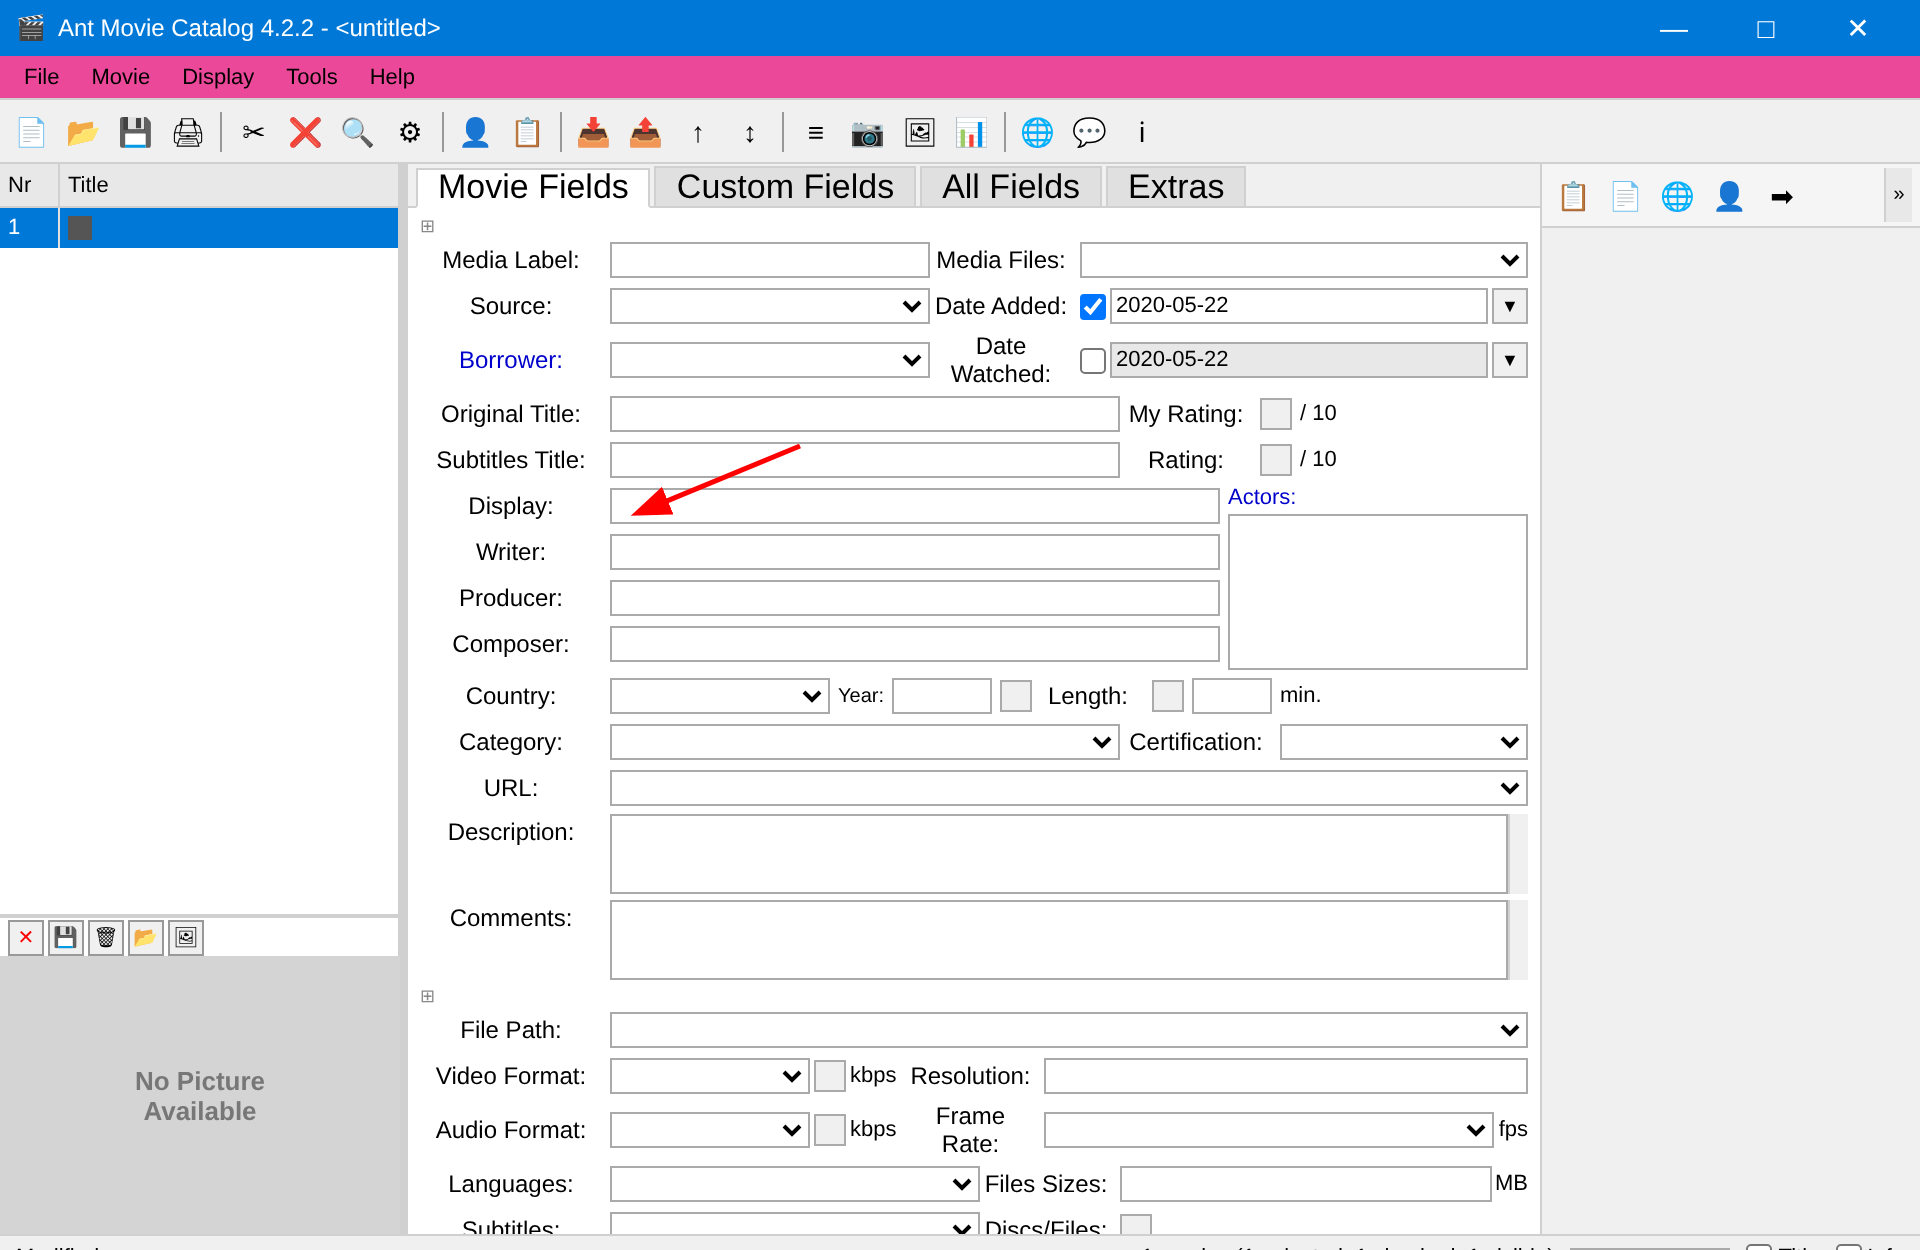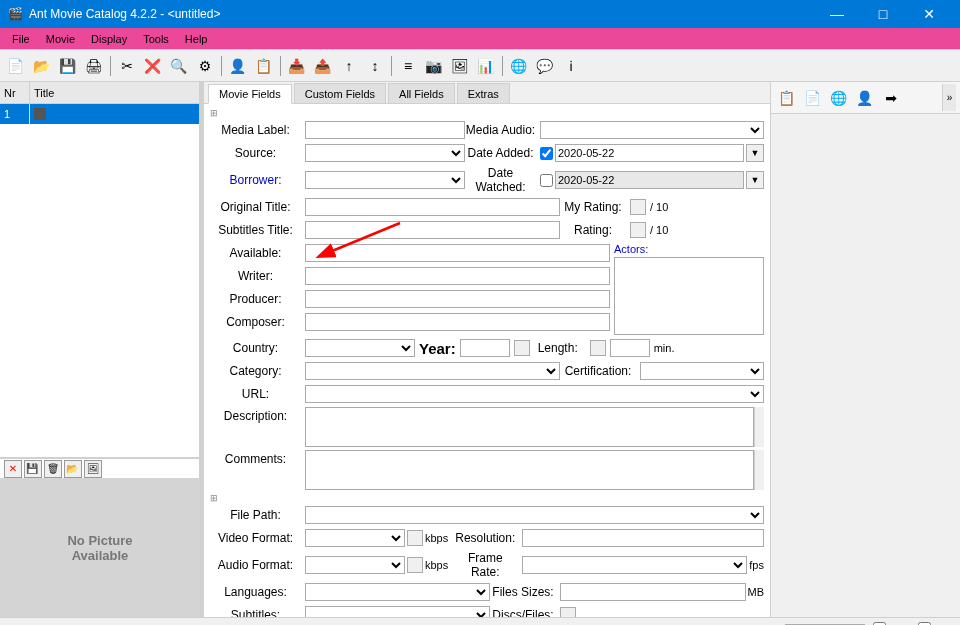--- a/index.html
+++ b/index.html
@@ -38,21 +38,21 @@
     .picture-panel { width: 200px; height: 160px; border-top: 1px solid #d0d0d0; display: flex; flex-direction: column; }
     .picture-controls { display: flex; align-items: center; height: 20px; padding: 2px 4px; gap: 2px; border-top: 1px solid #d0d0d0; }
     .pic-btn { width: 18px; height: 18px; border: 1px solid #999; background: #f0f0f0; cursor: pointer; display: flex; align-items: center; justify-content: center; font-size: 10px; }
     .pic-area { flex: 1; background: #d4d4d4; display: flex; align-items: center; justify-content: center; flex-direction: column; color: #666; font-size: 13px; font-weight: bold; }
     
     
     .right-main { flex: 1; display: flex; flex-direction: column; }
     
     
     .tab-bar { display: flex; background: #f0f0f0; border-bottom: 1px solid #d0d0d0; height: 22px; align-items: flex-end; padding: 0 4px; }
-    .tab { padding: 2px 10px; border: 1px solid #d0d0d0; border-bottom: none; background: #e0e0e0; cursor: pointer; font-size: 11px; margin-right: 2px; height: 20px; display: flex; align-items: center; }
+    .tab { padding: 2px 10px; border: 1px solid #d0d0d0; border-bottom: none; background: #e0e0e0; cursor: pointer; font-size: 17px; margin-right: 2px; height: 20px; display: flex; align-items: center; }
     .tab.active { background: #fff; border-bottom: 1px solid #fff; margin-bottom: -1px; z-index: 1; }
     
     
     .far-right { width: 190px; background: #f5f5f5; border-left: 1px solid #d0d0d0; display: flex; flex-direction: column; }
     .far-right-toolbar { height: 32px; border-bottom: 1px solid #d0d0d0; display: flex; align-items: center; padding: 2px 4px; gap: 2px; }
     .far-right-expand { width: 14px; height: 100%; border-left: 1px solid #d0d0d0; display: flex; align-items: center; justify-content: center; cursor: pointer; font-size: 10px; background: #e8e8e8; margin-left: auto; }
     
     
     .fields-area { flex: 1; overflow-y: auto; padding: 4px 6px; background: #fff; }
     .field-row { display: flex; align-items: center; margin-bottom: 3px; min-height: 20px; }
@@ -173,21 +173,21 @@
       <div class="tab">Extras</div>
     </div>
 
     <div class="fields-area" style="position:relative;">
 
       <div style="font-size:9px;color:#888;margin-bottom:2px;">⊞</div>
 
       <div class="field-row">
         <span class="field-label">Media Label:</span>
         <input class="field-input" type="text" style="width: 160px; flex: 0 0 auto;">
-        <span class="field-label" style="width:75px;">Media Audio:</span>
+        <span class="field-label" style="width:75px;">Media Files:</span>
         <select class="field-select" style="flex:1;"></select>
       </div>
 
       <div class="field-row">
         <span class="field-label">Source:</span>
         <select class="field-select" style="width:160px;flex:none;"></select>
         <span class="field-label" style="width:75px;">Date Added:</span>
         <div class="date-field">
           <input type="checkbox" checked="" style="width: 13px; height: 13px;">
           <input class="date-input" type="text" value="2020-05-22" style="">
@@ -223,21 +223,21 @@
         <div class="inline-group">
           <div style="width:16px;height:16px;border:1px solid #aaa;background:#f0f0f0;cursor:pointer;"></div>
           <span>/ 10</span>
         </div>
       </div>
 
       <div style="display:flex;gap:4px;margin-bottom:3px;">
         <div style="flex:1;">
 
           <div class="field-row" style="position:relative;">
-            <span class="field-label">Available:</span>
+            <span class="field-label">Display:</span>
             <input class="field-input" type="text" style="">
 
             <svg style="position:absolute;left:80px;top:-25px;width:120px;height:45px;pointer-events:none;" viewBox="0 0 120 45">
               <defs>
                 <marker id="arrowhead" markerWidth="8" markerHeight="8" refX="6" refY="3" orient="auto">
                   <polygon points="0 0, 8 3, 0 6" fill="red"></polygon>
                 </marker>
               </defs>
               <line x1="110" y1="5" x2="30" y2="38" stroke="red" stroke-width="2.5" marker-end="url(#arrowhead)"></line>
             </svg>
@@ -261,21 +261,21 @@
 
         <div style="width:150px;display:flex;flex-direction:column;">
           <div class="actors-label">Actors:</div>
           <textarea class="actors-textarea" style="height: 80px; resize: none;"></textarea>
         </div>
       </div>
 
       <div class="field-row">
         <span class="field-label">Country:</span>
         <select class="field-select" style="width:110px;flex:none;"></select>
-        <span style="padding:0 4px;font-size:15px;font-weight:bold;">Year:</span>
+        <span style="padding:0 4px;font-size:10px;">Year:</span>
         <div class="inline-group">
           <input class="field-input" type="text" style="width: 50px;">
           <div style="width:16px;height:16px;border:1px solid #aaa;background:#f0f0f0;cursor:pointer;"></div>
         </div>
         <span class="field-label" style="width:60px;">Length:</span>
         <div class="inline-group">
           <div style="width:16px;height:16px;border:1px solid #aaa;background:#f0f0f0;cursor:pointer;"></div>
           <input class="field-input" type="text" style="width: 40px;">
           <span>min.</span>
         </div>

